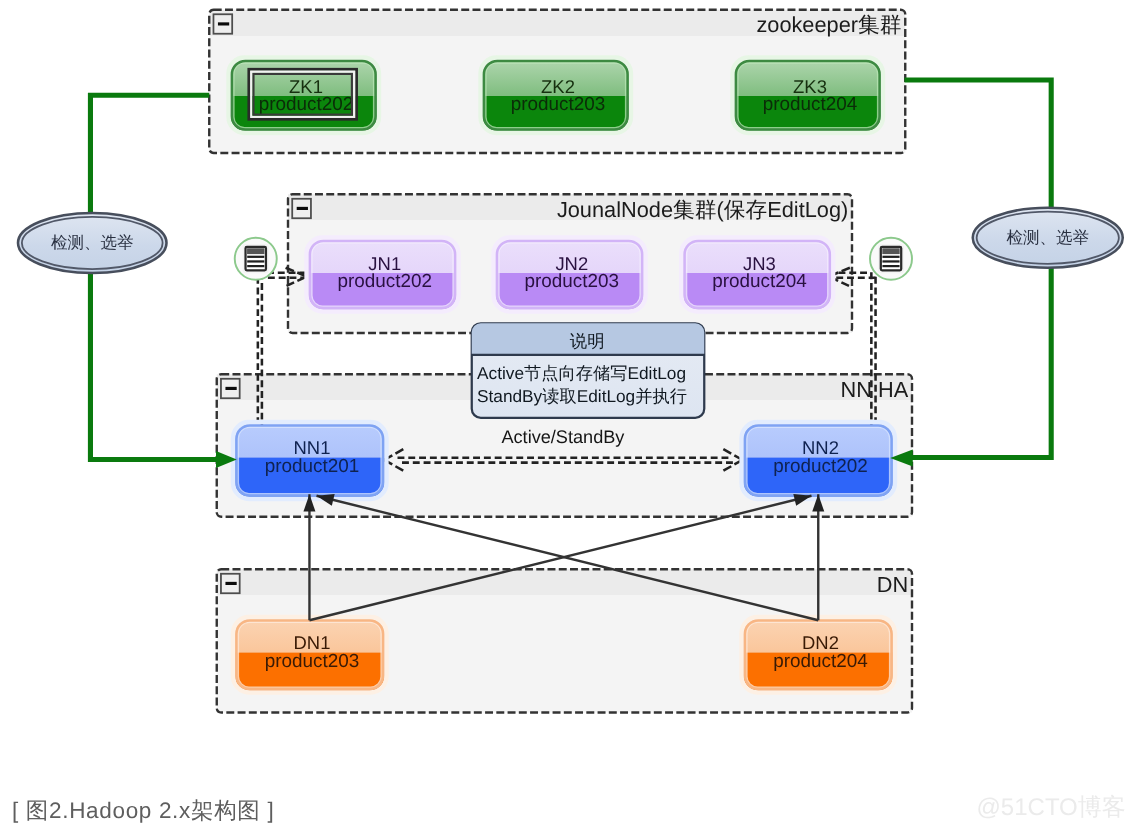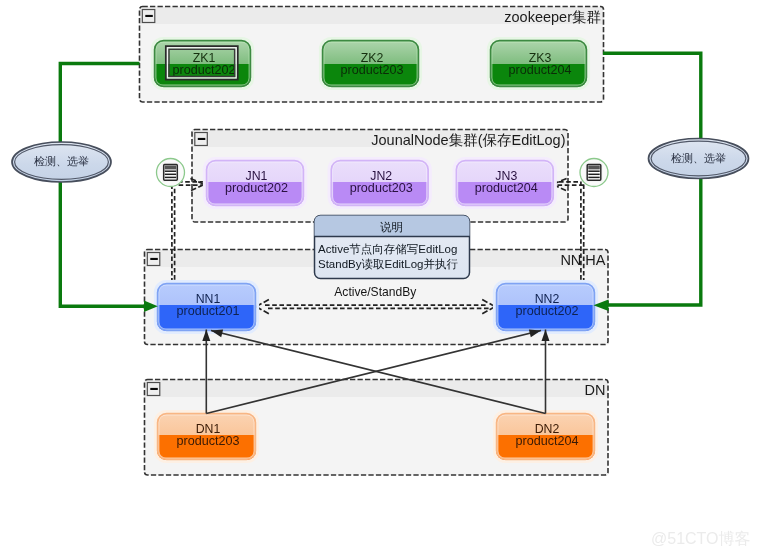--- a/index.html
+++ b/index.html
@@ -316,14 +316,15 @@
         <g>
           <rect x="314.5" y="215.5" width="155" height="63" rx="6" ry="6" fill="url(#g-tt)" stroke="#2e3a4d" stroke-width="1.5"></rect>
           <rect x="314" y="215" width="156" height="21.5" fill="#b6c8e2" clip-path="url(#clip-tt)"></rect>
           <line x1="314" y1="236.5" x2="470" y2="236.5" stroke="#2e3a4d" stroke-width="1.5"></line>
           <text x="391.5" y="231" text-anchor="middle" font-size="11.6" fill="#101820">说明</text>
           <text x="318" y="252.5" font-size="11.5" fill="#101820">Active节点向存储写EditLog</text>
           <text x="318" y="268" font-size="11.5" fill="#101820">StandBy读取EditLog并执行</text>
         </g>
       </g>
     </svg>
+  <div class="caption">[ 图2.Hadoop 2.x架构图 ]</div>
   <div class="watermark">@51CTO博客</div>
 </div>
 
 </body></html>

